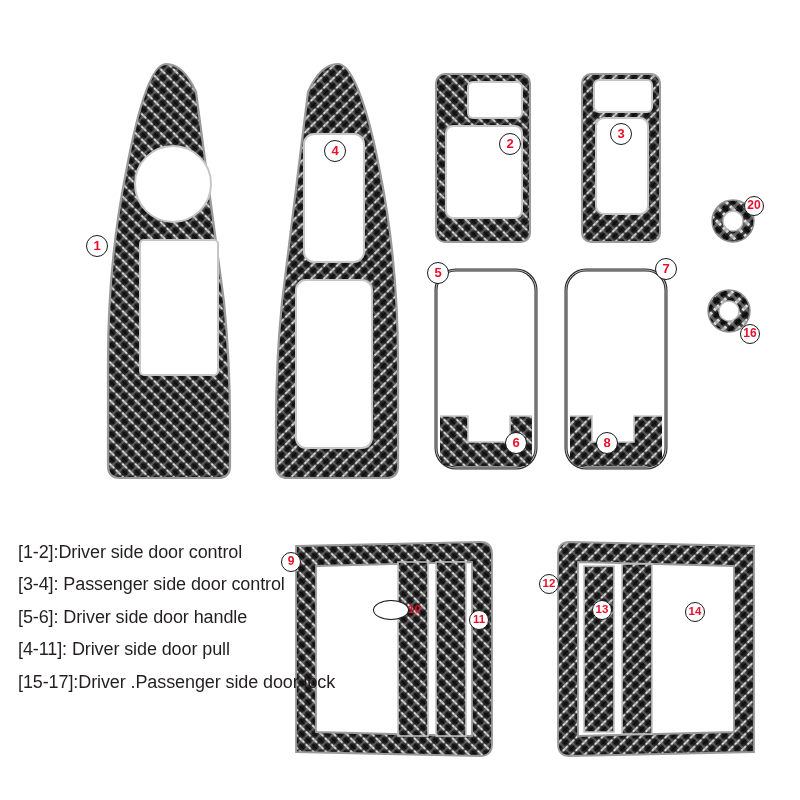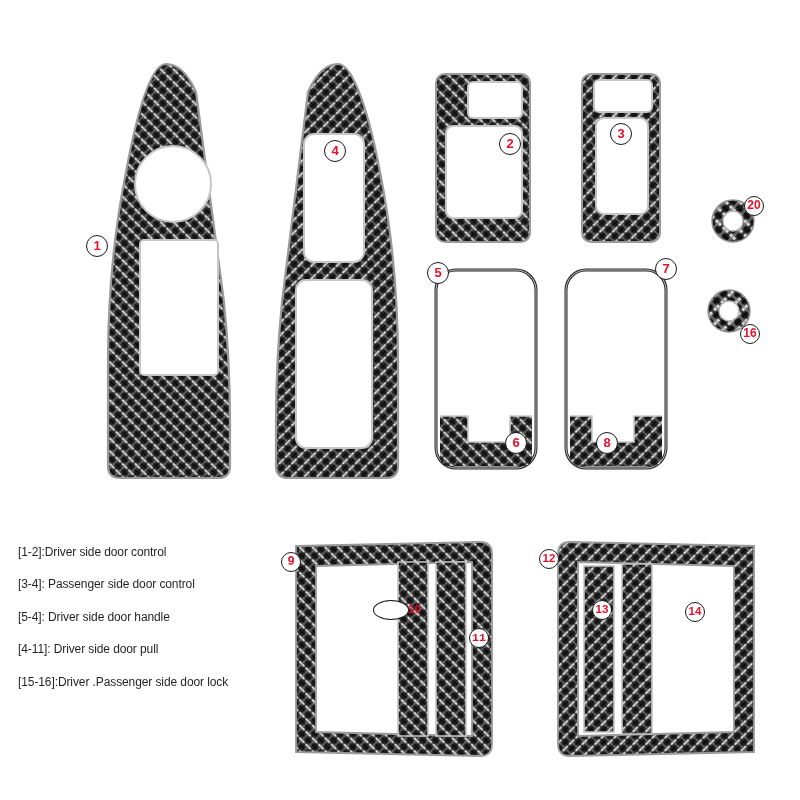--- a/index.html
+++ b/index.html
@@ -56,21 +56,21 @@
 
   
   #legend {
     position: absolute;
     left: 18px;
     top: 536px;
     width: 300px;
   }
   .legend-line {
     font-family: "Liberation Sans", sans-serif;
-    font-size: 12px;
+    font-size: 18px;
     color: #231f20;
     line-height: 32.4px;
     white-space: nowrap;
     letter-spacing: -0.1px;
   }
 </style>
 </head>
 <body>
 
 <div id="stage">
@@ -325,21 +325,21 @@
 
       <path d="M 142 22 L 172 22 L 172 196 L 142 196 Z" fill="url(#cf9)" stroke="#c4c4c4" stroke-width="1.6"></path>
     </svg>
   </div>
   <div class="callout small" style="left:281px; top:552px;">
     <span>9</span>
   </div>
   <div class="callout small wide" style="left:373px; top:600px;padding-left:34px;">
     <span>10</span>
   </div>
-  <div class="callout small wide" style="left:469px; top:628px;font-family:Liberation Mono, monospace;">
+  <div class="callout small wide" style="left:469px; top:610px;">
     <span>11</span>
   </div>
 
   <div class="part" style="left:556px; top:540px; width:200px; height:218px;">
     <svg width="200" height="218" viewBox="0 0 200 218" style="position:absolute;left:0;top:0;">
       <defs>
         <pattern id="cf12" width="9" height="9" patternUnits="userSpaceOnUse" patternTransform="rotate(-45)">
           <rect width="9" height="9" fill="#2d2d2d"></rect>
           <rect width="9" height="2.1" y="0" fill="#dcdcdc"></rect>
           <rect width="9" height="2.1" y="4.5" fill="#090909"></rect>
@@ -349,31 +349,31 @@
       </defs>
 
       <path d="M 14 2 L 198 6 L 198 212 L 14 216 Q 2 216 2 204 L 2 14 Q 2 2 14 2 Z
                M 22 22 L 178 26 L 178 192 L 22 196 Z" fill="url(#cf12)" fill-rule="evenodd" stroke="#9a9a9a" stroke-width="1.8"></path>
 
       <path d="M 28 26 L 58 26 L 58 192 L 28 192 Z" fill="url(#cf12)" stroke="#c4c4c4" stroke-width="1.6"></path>
 
       <path d="M 66 24 L 96 24 L 96 194 L 66 194 Z" fill="url(#cf12)" stroke="#c4c4c4" stroke-width="1.6"></path>
     </svg>
   </div>
-  <div class="callout small wide" style="left:539px; top:549px;">
+  <div class="callout small wide" style="left:539px; top:574px;">
     <span>12</span>
   </div>
   <div class="callout small wide" style="left:592px; top:600px;">
     <span>13</span>
   </div>
   <div class="callout small wide" style="left:685px; top:602px;">
     <span>14</span>
   </div>
 
   <div id="legend">
     <div class="legend-line">[1-2]:Driver side door control</div>
     <div class="legend-line">[3-4]: Passenger side door control</div>
-    <div class="legend-line">[5-4]: Driver side door handle</div>
+    <div class="legend-line">[5-6]: Driver side door handle</div>
     <div class="legend-line">[4-11]: Driver side door pull</div>
-    <div class="legend-line">[15-16]:Driver .Passenger  side door lock</div>
+    <div class="legend-line">[15-17]:Driver .Passenger  side door lock</div>
   </div>
 
 </div>
 
 </body></html>

